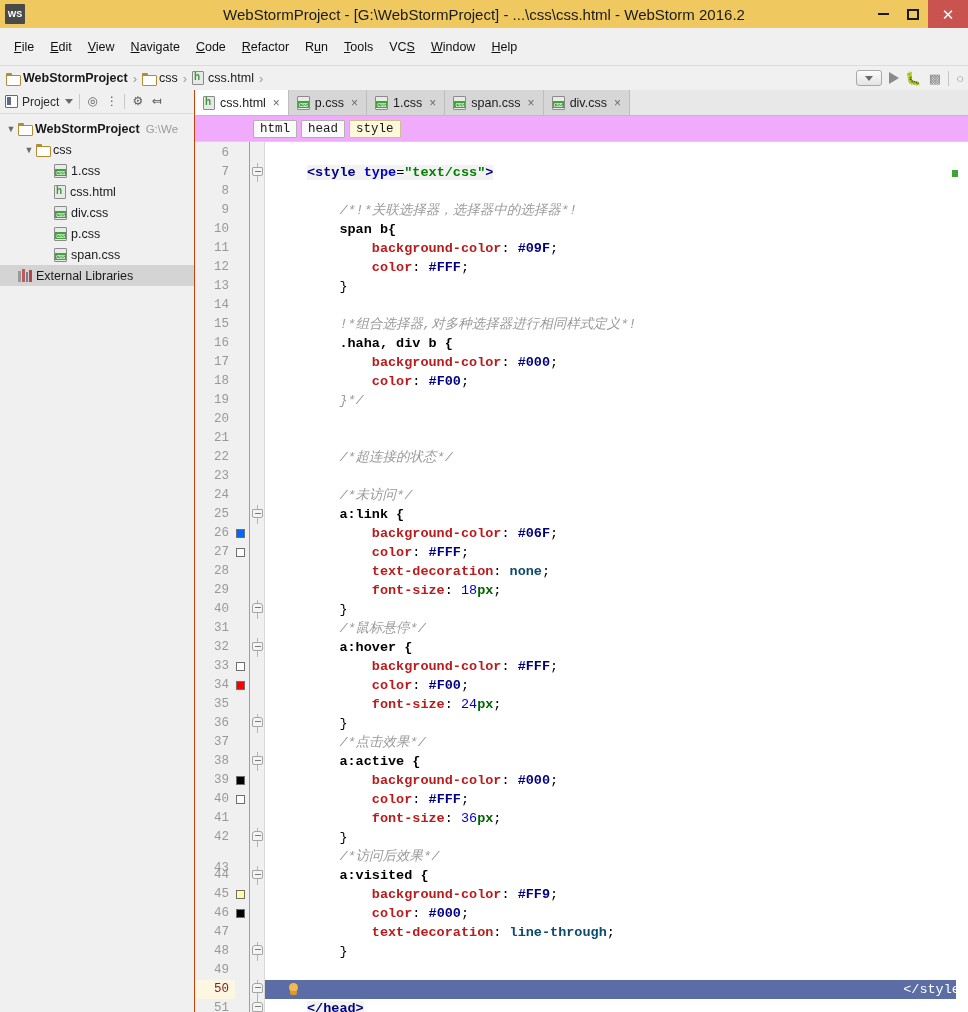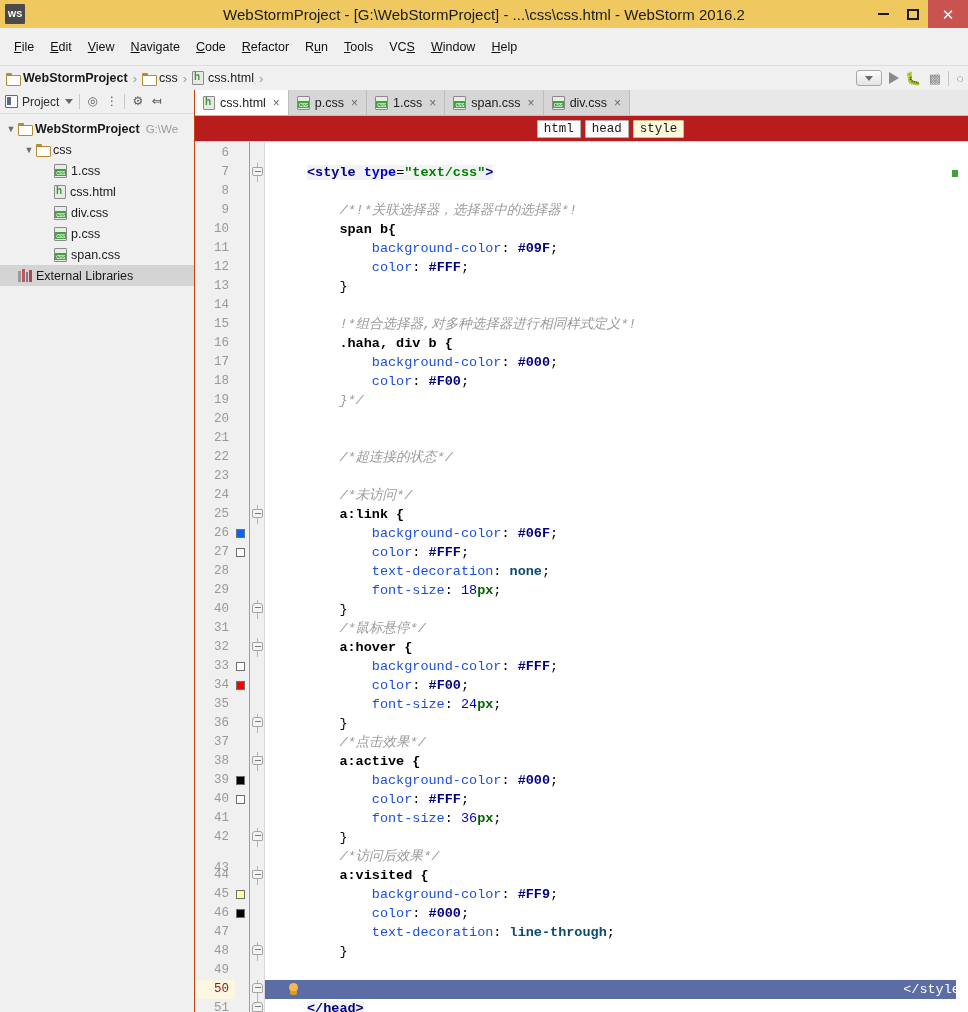--- a/index.html
+++ b/index.html
@@ -141,21 +141,21 @@
   .editor-wrap { flex:1; display:flex; flex-direction:column; background:#fff; min-width:0; }
   .tabstrip { height:26px; background:#e8e8e8; display:flex; align-items:stretch; border-bottom:1px solid #bdbdbd; }
   .etab {
     display:flex; align-items:center; gap:5px; padding:0 8px;
     font-size:12.5px; color:#1a1a1a; background:#d6d6d6;
     border-right:1px solid #bdbdbd; white-space:nowrap;
   }
   .etab.active { background:#fff; }
   .etab .x { color:#6a6a6a; font-size:12px; margin-left:2px; }
 
-  .bcbar { height:26px; background:#b91c1c; display:flex; align-items:center; padding-left:58px; gap:4px; border-bottom:1px solid #d5d5d5;justify-content:center;}
+  .bcbar { height:26px; background:#f0abfc; display:flex; align-items:center; padding-left:58px; gap:4px; border-bottom:1px solid #d5d5d5;}
   .chip {
     font-family:"Liberation Mono", monospace; font-size:12.5px;
     padding:1px 6px; border:1px solid #b0b0b0; background:#fafafa; color:#1a1a1a;
     border-radius:1px;
   }
   .chip.hl { background:#fbf8db; border-color:#c9c08a; }
 
   .code-area { flex:1; display:flex; position:relative; overflow:hidden; background:#fff; }
 
   .gutter-nums { width:40px; background:#f0f0f0; flex:none; position:relative; }
@@ -196,21 +196,21 @@
     font-family:"Liberation Mono", monospace; font-size:13.5px;
     white-space:pre;
   }
   .cl .txt { padding-left:42px; display:inline-block; }
   .cl.selrow { background:#5b6da4;text-align:right; }
   .cl.selrow .txt { color:#ffffff; }
   .tok-tag { color:#000080; font-weight:bold; }
   .tok-attr { color:#0000c8; font-weight:bold; }
   .tok-str { color:#008000; font-weight:bold; }
   .tok-cmt { color:#9a9a9a; font-style:italic; }
-  .tok-prop { color:#1d4ed8; font-weight:normal;text-align:right; }
+  .tok-prop { color:#b91c1c; font-weight:bold;text-align:right; }
   .tok-val { color:#000080; font-weight:bold; }
   .tok-kw { color:#0c4a6e; font-weight:bold; }
   .tok-num { color:#0000c8; }
   .tok-unit { color:#006400; font-weight:bold; }
   .tok-sel { color:#000000; font-weight:bold; }
   .tok-plain { color:#000000; }
   .tagbg { background:#f2f2f2; }
 
   .bulb {
     position:absolute; left:22px; width:13px; height:14px;

